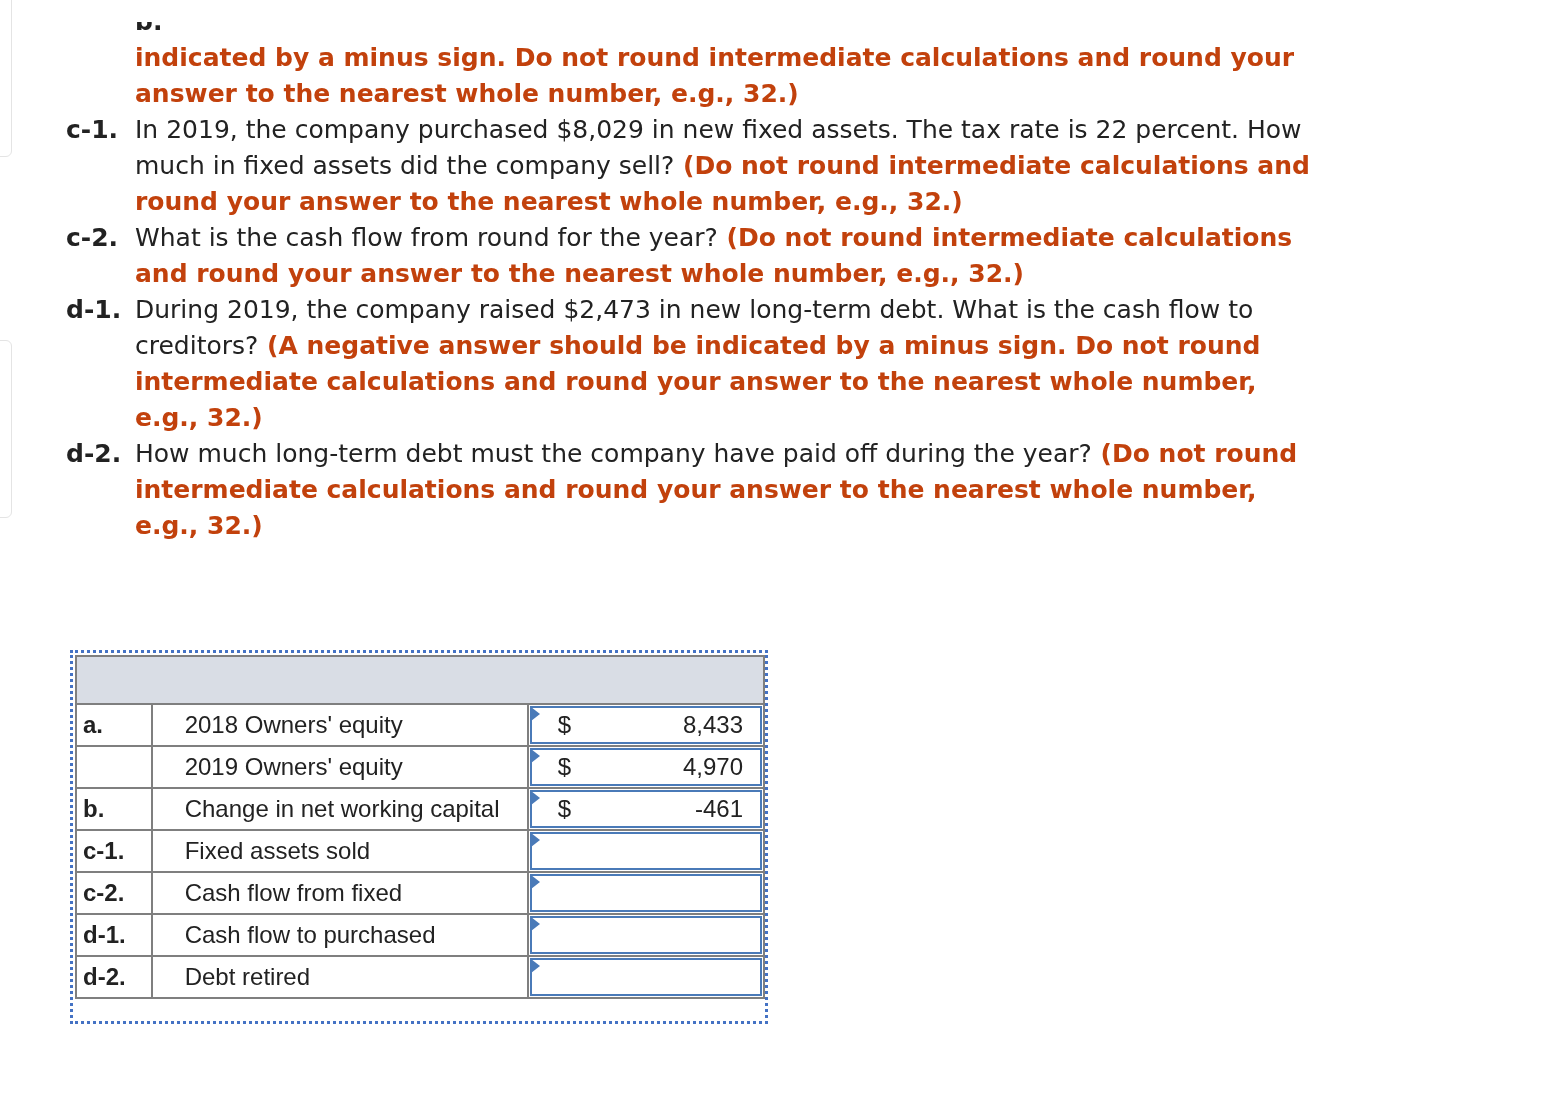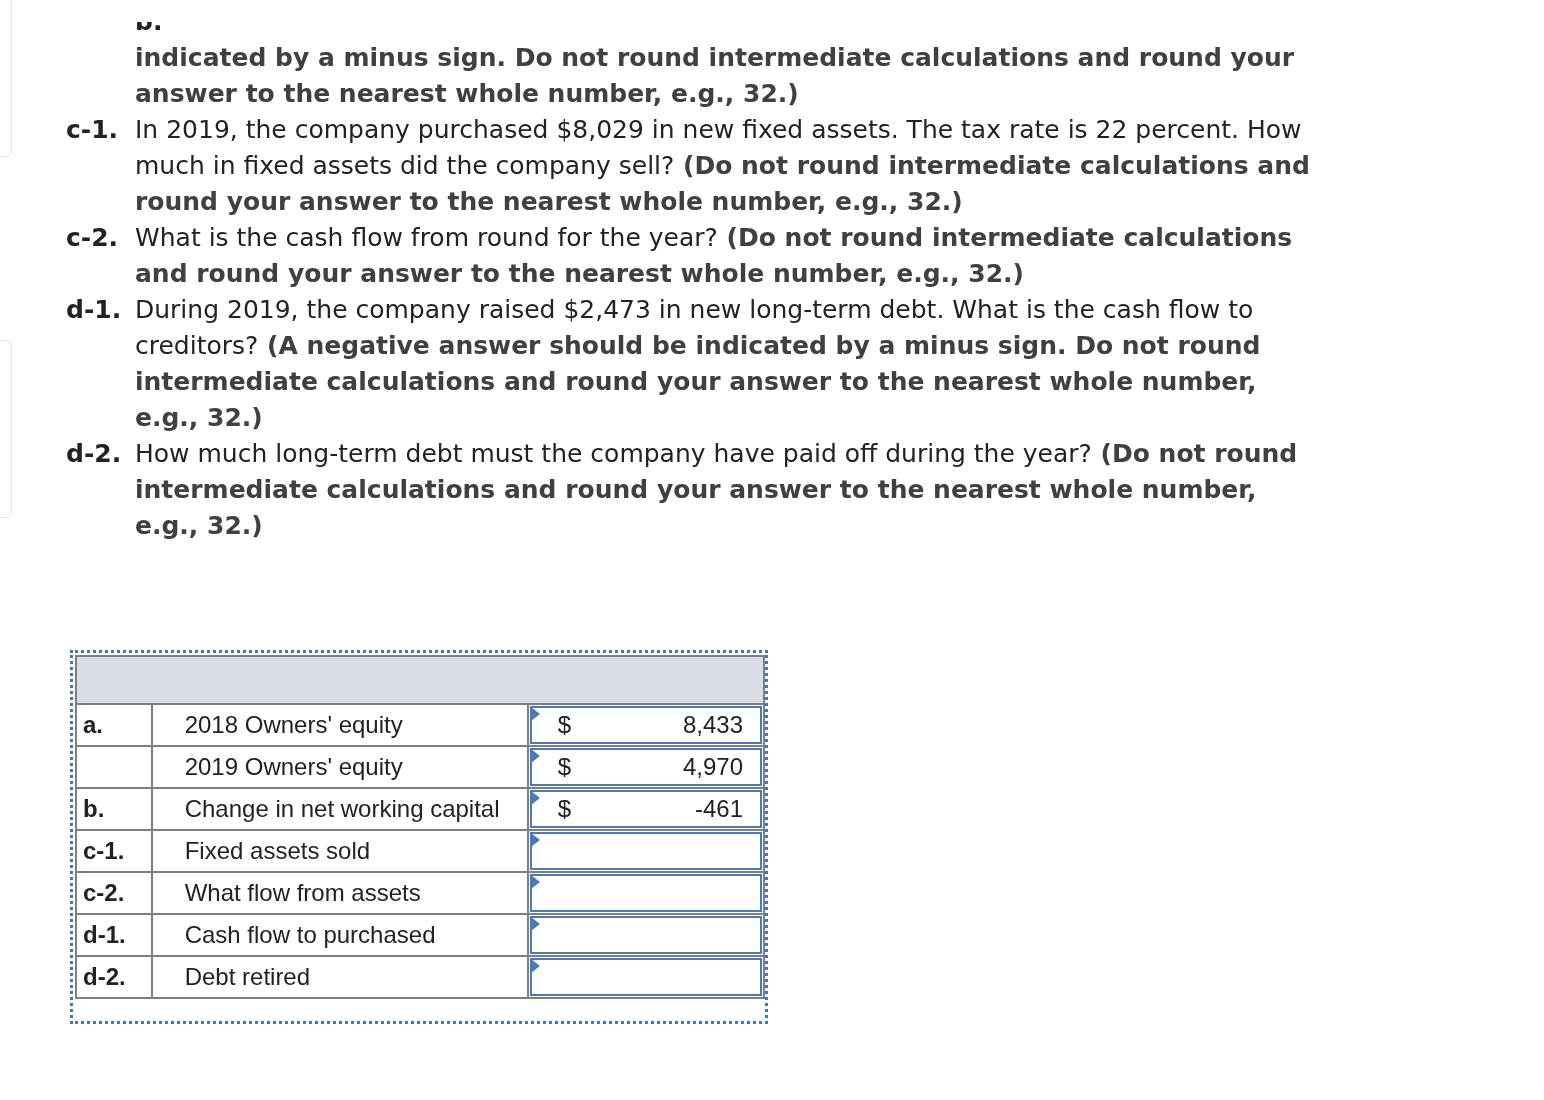--- a/index.html
+++ b/index.html
@@ -3,21 +3,21 @@
 <meta charset="utf-8">
 <style>
   html, body { margin:0; padding:0; background:#fff; }
   body { width:1544px; height:1100px; position:relative; overflow:hidden;
          font-family:"DejaVu Sans", sans-serif; color:#222; }
   .edge-panel { position:absolute; left:-10px; width:20px; border:1px solid #e4e4e4; border-radius:0 6px 6px 0; background:#fff; }
   .q-list { position:absolute; left:66px; top:22px; width:1260px; }
   .q { position:relative; padding-left:69px; font-size:25px; line-height:36px; }
   .q .lbl { position:absolute; left:0; top:0; font-weight:bold; color:#222; }
   .q .txt { color:#222; }
-  .q .note { color:#404040; font-weight:bold; }
+  .q .note { color:#c2410c; font-weight:bold; }
   .q.clipped { height:24px; overflow:hidden; }
   .q.clipped .inner { position:relative; top:-18px; }
   .grid-wrap { position:absolute; left:70px; top:650px; width:698px; height:374px;
                border:3px dotted #4472c4; box-sizing:border-box; }
   table { border-collapse:collapse; position:absolute; left:2px; top:2px; width:690px;
           font-family:"Liberation Sans", sans-serif; font-size:24px; }
   td { border:2px solid #7f7f7f; height:42px; padding:0 6px; box-sizing:border-box; }
   tr.hdr td { background:#d9dde5; height:48px; }
   td.c-lbl { width:76px; font-weight:bold; color:#222; }
   td.c-desc { width:378px; color:#222;padding-left:32px; }
@@ -104,21 +104,21 @@
       <td class="c-desc">Fixed assets sold</td>
       <td class="c-in">
             <div class="in-box">
               <span class="flag"></span>
               <span class="val"></span>
             </div>
           </td>
     </tr>
     <tr>
       <td class="c-lbl">c-2.</td>
-      <td class="c-desc">What flow from assets</td>
+      <td class="c-desc">Cash flow from fixed</td>
       <td class="c-in">
             <div class="in-box">
               <span class="flag"></span>
               <span class="val"></span>
             </div>
           </td>
     </tr>
     <tr>
       <td class="c-lbl">d-1.</td>
       <td class="c-desc">Cash flow to purchased</td>

